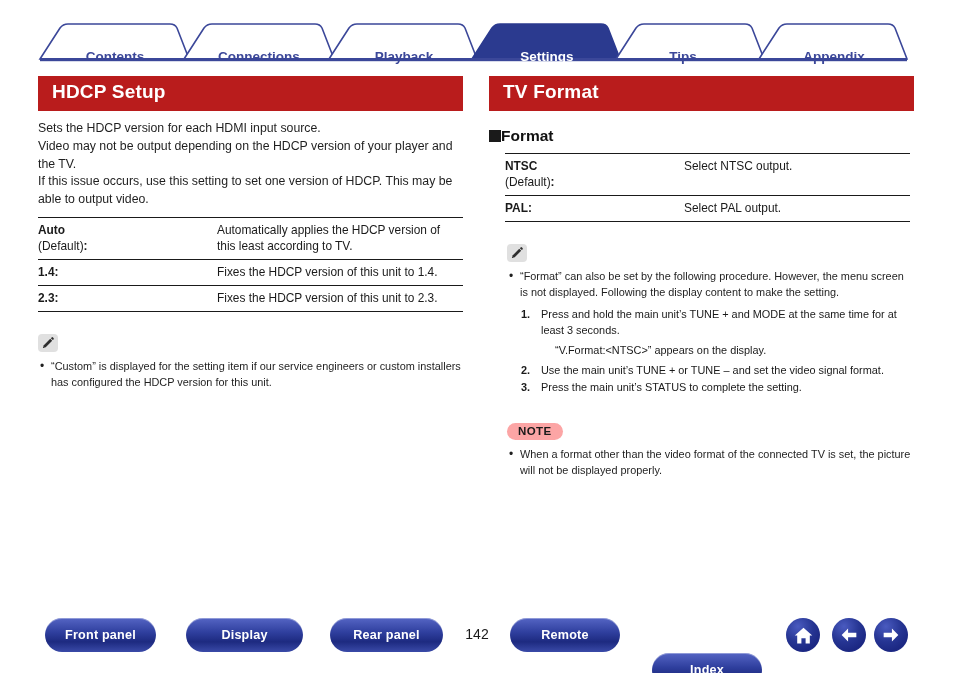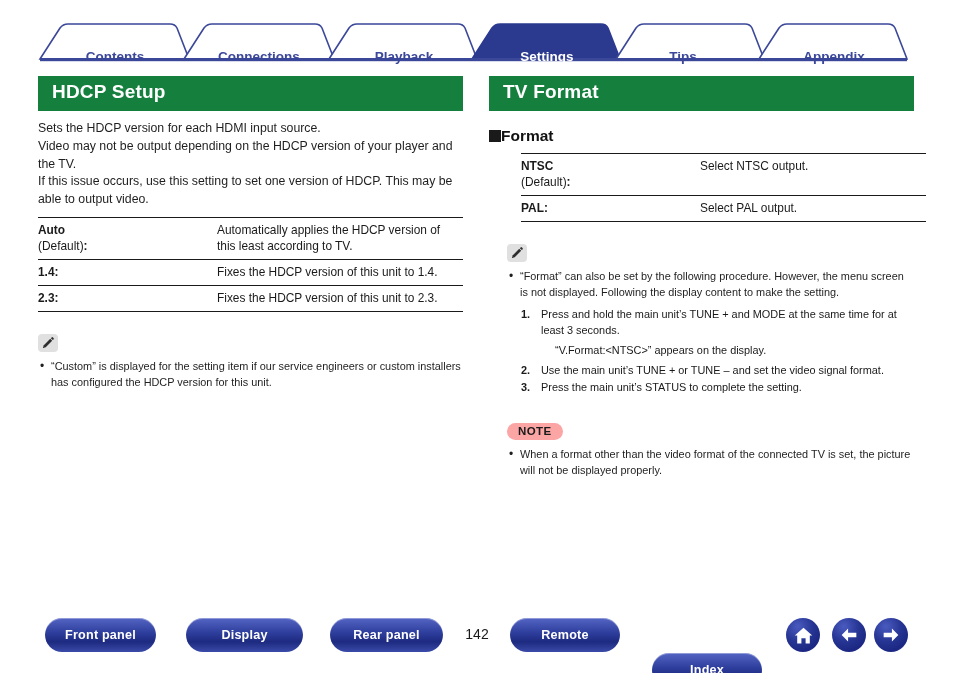--- a/index.html
+++ b/index.html
@@ -44,21 +44,21 @@
   
   .col {
     position: absolute;
     top: 76px;
     width: 425px;
   }
   .col-left  { left: 38px; }
   .col-right { left: 489px; }
 
   .section-head {
-    background: #15803d;
+    background: #b91c1c;
     color: #ffffff;
     font-size: 19px;
     font-weight: bold;
     padding: 6px 0 7px 14px;
     letter-spacing: .2px;
     line-height: 1.1;
     height: 22px;
     box-sizing: content-box;
   }
 
@@ -87,21 +87,21 @@
     flex: 0 0 auto;
   }
 
   
   .spec {
     border-collapse: collapse;
     width: 100%;
     margin-top: 8px;
     font-size: 11.9px;
   }
-  .spec.indent { width: 405px; margin-left: 32px; }
+  .spec.indent { width: 405px; margin-left: 16px; }
   .spec tr { border-top: 1.4px solid #1a1a1a; }
   .spec tr:last-child { border-bottom: 1.4px solid #1a1a1a; }
   .spec td {
     padding: 4px 4px 5px 0;
     vertical-align: top;
     line-height: 1.35;
   }
   .spec td.k {
     width: 175px;
     font-weight: bold;

